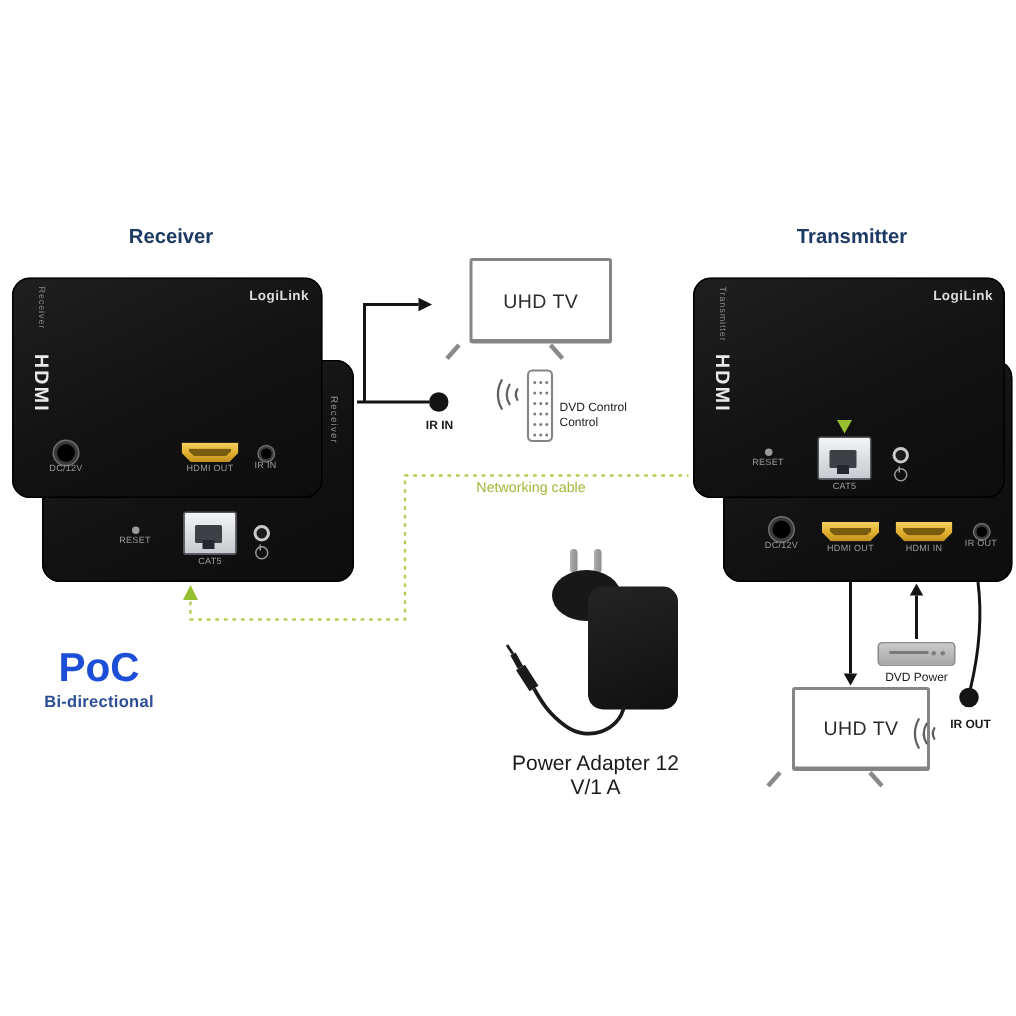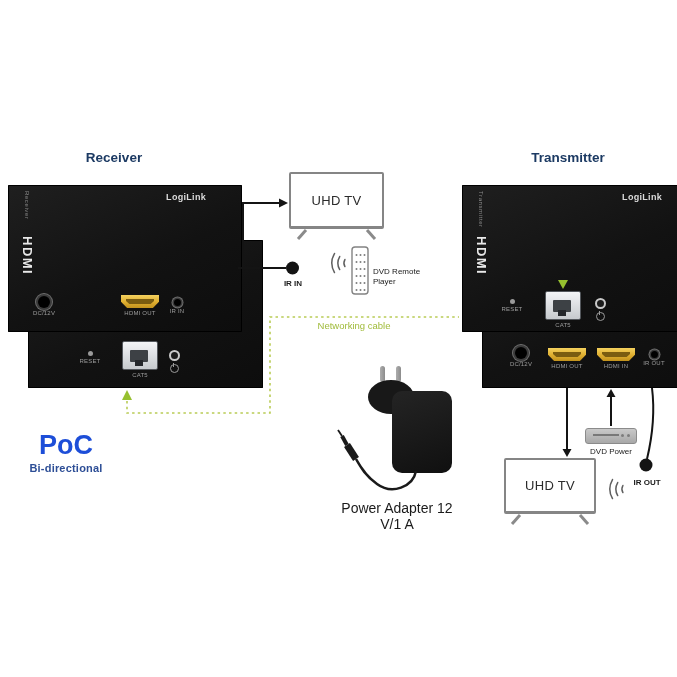--- a/index.html
+++ b/index.html
@@ -7,23 +7,22 @@
     position:relative;width:677px;height:677px;background:#fff;
     font-family:Liberation Sans, sans-serif;overflow:hidden;
   }
 
   
   .sec-title{position:absolute;font-size:13.5px;font-weight:bold;color:#1c3a63;text-align:center;}
 
   
   .device{
     position:absolute;background:linear-gradient(155deg,#1f1f1f 0%,#121212 55%,#0d0d0d 100%);
-    border-radius:1px;box-shadow:inset 0 0 0 1px #000, inset 0 1px 0 rgba(255,255,255,.07);
+    border-radius:12px;box-shadow:inset 0 0 0 1px #000, inset 0 1px 0 rgba(255,255,255,.07);
     z-index:2;
-    padding-left:27px;
   }
   .logo{position:absolute;font-size:9px;font-weight:bold;color:#dcdcdc;letter-spacing:.3px;text-align:right;}
   .vtext{position:absolute;writing-mode:vertical-rl;text-orientation:mixed;line-height:1;}
   .vtiny{font-size:6px;color:#8a8a8a;letter-spacing:.6px;}
   .vhdmi{font-size:13px;font-weight:bold;color:#e9e9e9;letter-spacing:1.5px;}
   .vside{font-size:6.5px;color:#929292;letter-spacing:.8px;}
 
   
   .port{position:absolute;display:flex;flex-direction:column;align-items:center;gap:2px;z-index:3;}
   .port-label{font-size:6px;color:#9c9c9c;letter-spacing:.2px;white-space:nowrap;line-height:1;}
@@ -38,21 +37,21 @@
   .rj45::before{content:'';position:absolute;left:12px;top:18px;width:8px;height:6px;background:#24272b;z-index:1;}
   .jack-dc{width:12px;height:12px;border-radius:50%;background:#000;box-shadow:0 0 0 2px #3a3a3a,0 0 0 3px #6f6f6f;}
   .jack-ir{width:7px;height:7px;border-radius:50%;background:#000;box-shadow:0 0 0 1.5px #3a3a3a,0 0 0 2.5px #707070;}
   .reset-hole{width:5px;height:5px;border-radius:50%;background:#9a9a9a;}
   .led{width:7px;height:7px;border-radius:50%;background:#1b1b1b;border:2px solid #c9c9c9;}
   .pwr-glyph{width:7px;height:7px;border:1px solid #9a9a9a;border-radius:50%;position:relative;margin-top:1px;}
   .pwr-glyph::after{content:'';position:absolute;left:2.2px;top:-2px;width:1.4px;height:4px;background:#9a9a9a;}
 
   
   .tv{position:absolute;background:#fff;border:2px solid #858585;border-bottom-width:3px;border-radius:2px;
-    display:flex;align-items:center;justify-content:center;z-index:3;box-sizing:border-box;}
+    display:flex;align-items:center;justify-content:center;z-index:3;box-sizing:border-box;margin-left:24px;}
   .tv-label{font-size:13px;color:#2b2b2b;letter-spacing:.3px;}
 
   
   .dvd{position:absolute;width:52px;height:16px;background:linear-gradient(180deg,#c9c9c9,#a8a8a8);
     border:1px solid #8b8b8b;border-radius:3px;z-index:3;box-sizing:border-box;}
   .dvd .slot{position:absolute;left:7px;top:5px;width:26px;height:2px;background:#787878;}
   .dvd .btn{position:absolute;right:6px;top:5px;width:3px;height:3px;border-radius:50%;background:#7d7d7d;}
   .dvd .btn2{position:absolute;right:12px;top:5px;width:3px;height:3px;border-radius:50%;background:#7d7d7d;}
 
   
@@ -170,21 +169,21 @@
   </div>
   <div class="small-label center" style="left:581px;top:447px;width:60px;">DVD Power</div>
 
   <div class="pin" style="left:380px;top:366px;"></div>
   <div class="pin" style="left:396px;top:366px;"></div>
   <div class="plug-round"></div>
   <div class="adapter-body"></div>
   <div class="adapter-label center" style="left:332px;top:500px;width:130px;">Power Adapter 12 V/1 A</div>
 
   <div class="small-label bold center" style="left:272px;top:279px;width:42px;">IR IN</div>
-  <div class="small-label" style="left:373px;top:267px;width:58px;">DVD Remote Player</div>
+  <div class="small-label" style="left:373px;top:267px;width:58px;">DVD Control Control</div>
   <div class="net-label center" style="left:306px;top:320px;width:96px;">Networking cable</div>
   <div class="small-label bold center" style="left:624px;top:478px;width:46px;">IR OUT</div>
 
   <div class="poc-wrap">
     <div class="poc-main">PoC</div>
     <div class="poc-sub">Bi-directional</div>
   </div>
 
   <svg class="overlay" width="677" height="677" viewBox="0 0 677 677">
 

